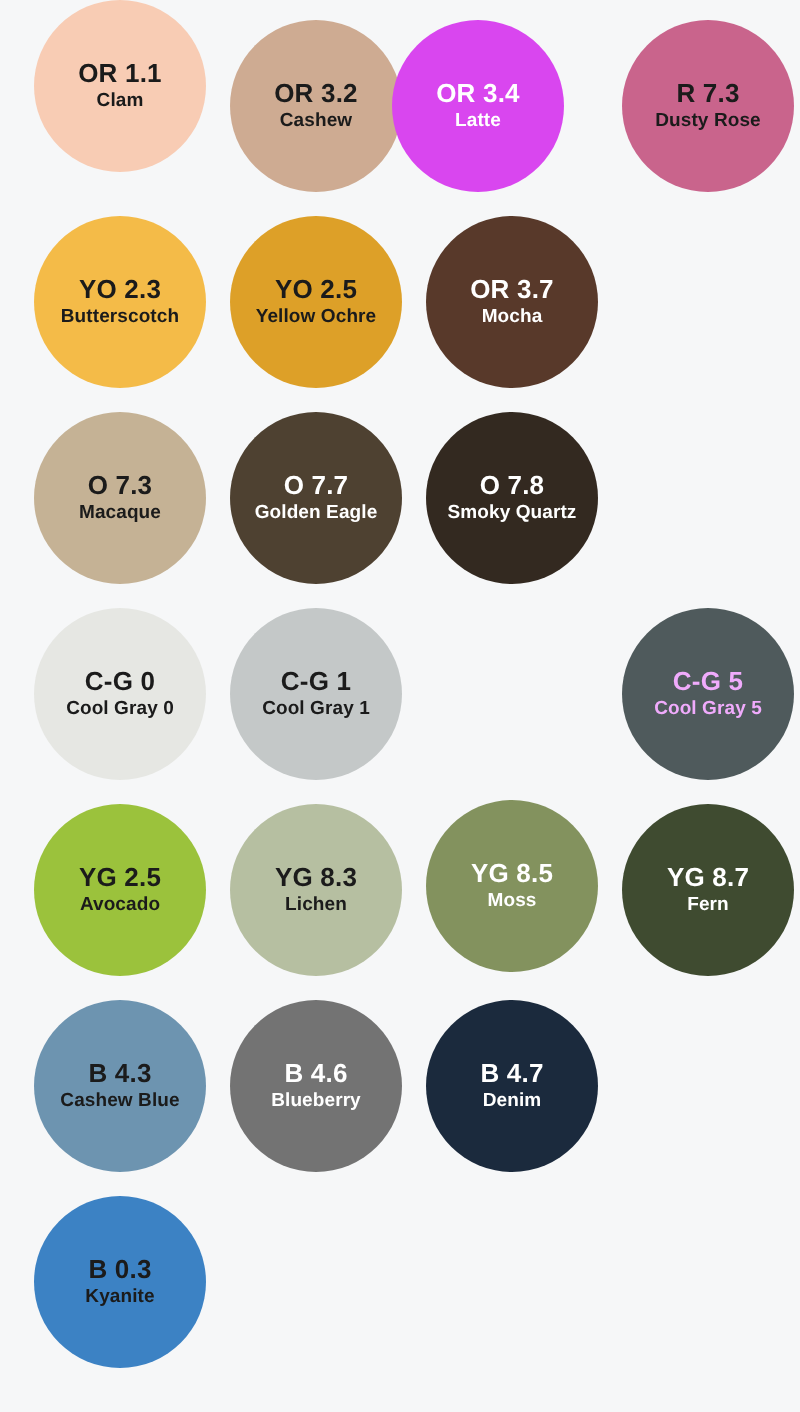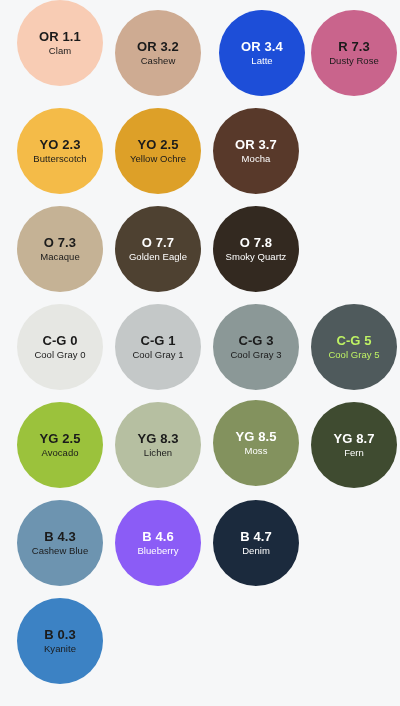--- a/index.html
+++ b/index.html
@@ -35,38 +35,38 @@
   }
   .swatch-code {
     font-size: 13px;
     font-weight: bold;
     letter-spacing: 0.1px;
     margin-bottom: 3px;
     white-space: nowrap;
   }
   .swatch-name {
     font-size: 9.5px;
-    font-weight: normal;
+    font-weight: bold;
     letter-spacing: 0.05px;
     white-space: nowrap;
   }
 </style>
 </head>
 <body style="background: rgb(246, 247, 248);">
 
 <div id="palette-grid">
     <div class="swatch" style="left: 17px; top: 0; background: rgb(248, 204, 180); color: rgb(27, 27, 27);">
       <div class="swatch-code">OR 1.1</div>
       <div class="swatch-name">Clam</div>
     </div>
     <div class="swatch" style="left: 115px; top: 10px; background: rgb(206, 171, 146); color: rgb(27, 27, 27);">
       <div class="swatch-code">OR 3.2</div>
       <div class="swatch-name">Cashew</div>
     </div>
-    <div class="swatch" style="left: 219px; top: 10px; background: #1d4ed8; color: rgb(255, 255, 255);">
+    <div class="swatch" style="left: 196px; top: 10px; background: #d946ef; color: rgb(255, 255, 255);">
       <div class="swatch-code">OR 3.4</div>
       <div class="swatch-name">Latte</div>
     </div>
     <div class="swatch" style="left: 311px; top: 10px; background: rgb(201, 100, 140); color: rgb(27, 27, 27);">
       <div class="swatch-code">R 7.3</div>
       <div class="swatch-name">Dusty Rose</div>
     </div>
     <div class="swatch" style="left: 17px; top: 108px; background: rgb(244, 187, 72); color: rgb(27, 27, 27);">
       <div class="swatch-code">YO 2.3</div>
       <div class="swatch-name">Butterscotch</div>
@@ -92,25 +92,21 @@
       <div class="swatch-name">Smoky Quartz</div>
     </div>
     <div class="swatch" style="left: 17px; top: 304px; background: rgb(230, 231, 227); color: rgb(27, 27, 27);">
       <div class="swatch-code">C-G 0</div>
       <div class="swatch-name">Cool Gray 0</div>
     </div>
     <div class="swatch" style="left: 115px; top: 304px; background: rgb(196, 200, 200); color: rgb(27, 27, 27);">
       <div class="swatch-code">C-G 1</div>
       <div class="swatch-name">Cool Gray 1</div>
     </div>
-    <div class="swatch" style="left: 213px; top: 304px; background: rgb(139, 152, 151); color: rgb(27, 27, 27);">
-      <div class="swatch-code">C-G 3</div>
-      <div class="swatch-name">Cool Gray 3</div>
-    </div>
-    <div class="swatch" style="left: 311px; top: 304px; background: rgb(79, 90, 92); color: #bef264;">
+    <div class="swatch" style="left: 311px; top: 304px; background: rgb(79, 90, 92); color: #f0abfc;">
       <div class="swatch-code">C-G 5</div>
       <div class="swatch-name">Cool Gray 5</div>
     </div>
     <div class="swatch" style="left: 17px; top: 402px; background: rgb(155, 194, 60); color: rgb(27, 27, 27);">
       <div class="swatch-code">YG 2.5</div>
       <div class="swatch-name">Avocado</div>
     </div>
     <div class="swatch" style="left: 115px; top: 402px; background: rgb(182, 191, 161); color: rgb(27, 27, 27);">
       <div class="swatch-code">YG 8.3</div>
       <div class="swatch-name">Lichen</div>
@@ -120,21 +116,21 @@
       <div class="swatch-name">Moss</div>
     </div>
     <div class="swatch" style="left: 311px; top: 402px; background: rgb(63, 75, 48); color: rgb(255, 255, 255);">
       <div class="swatch-code">YG 8.7</div>
       <div class="swatch-name">Fern</div>
     </div>
     <div class="swatch" style="left: 17px; top: 500px; background: rgb(109, 148, 176); color: rgb(27, 27, 27);">
       <div class="swatch-code">B 4.3</div>
       <div class="swatch-name">Cashew Blue</div>
     </div>
-    <div class="swatch" style="left: 115px; top: 500px; background: #8b5cf6; color: rgb(255, 255, 255);">
+    <div class="swatch" style="left: 115px; top: 500px; background: #737373; color: rgb(255, 255, 255);">
       <div class="swatch-code">B 4.6</div>
       <div class="swatch-name">Blueberry</div>
     </div>
     <div class="swatch" style="left: 213px; top: 500px; background: rgb(27, 42, 61); color: rgb(255, 255, 255);">
       <div class="swatch-code">B 4.7</div>
       <div class="swatch-name">Denim</div>
     </div>
     <div class="swatch" style="left: 17px; top: 598px; background: rgb(60, 130, 196); color: rgb(27, 27, 27);">
       <div class="swatch-code">B 0.3</div>
       <div class="swatch-name">Kyanite</div>

